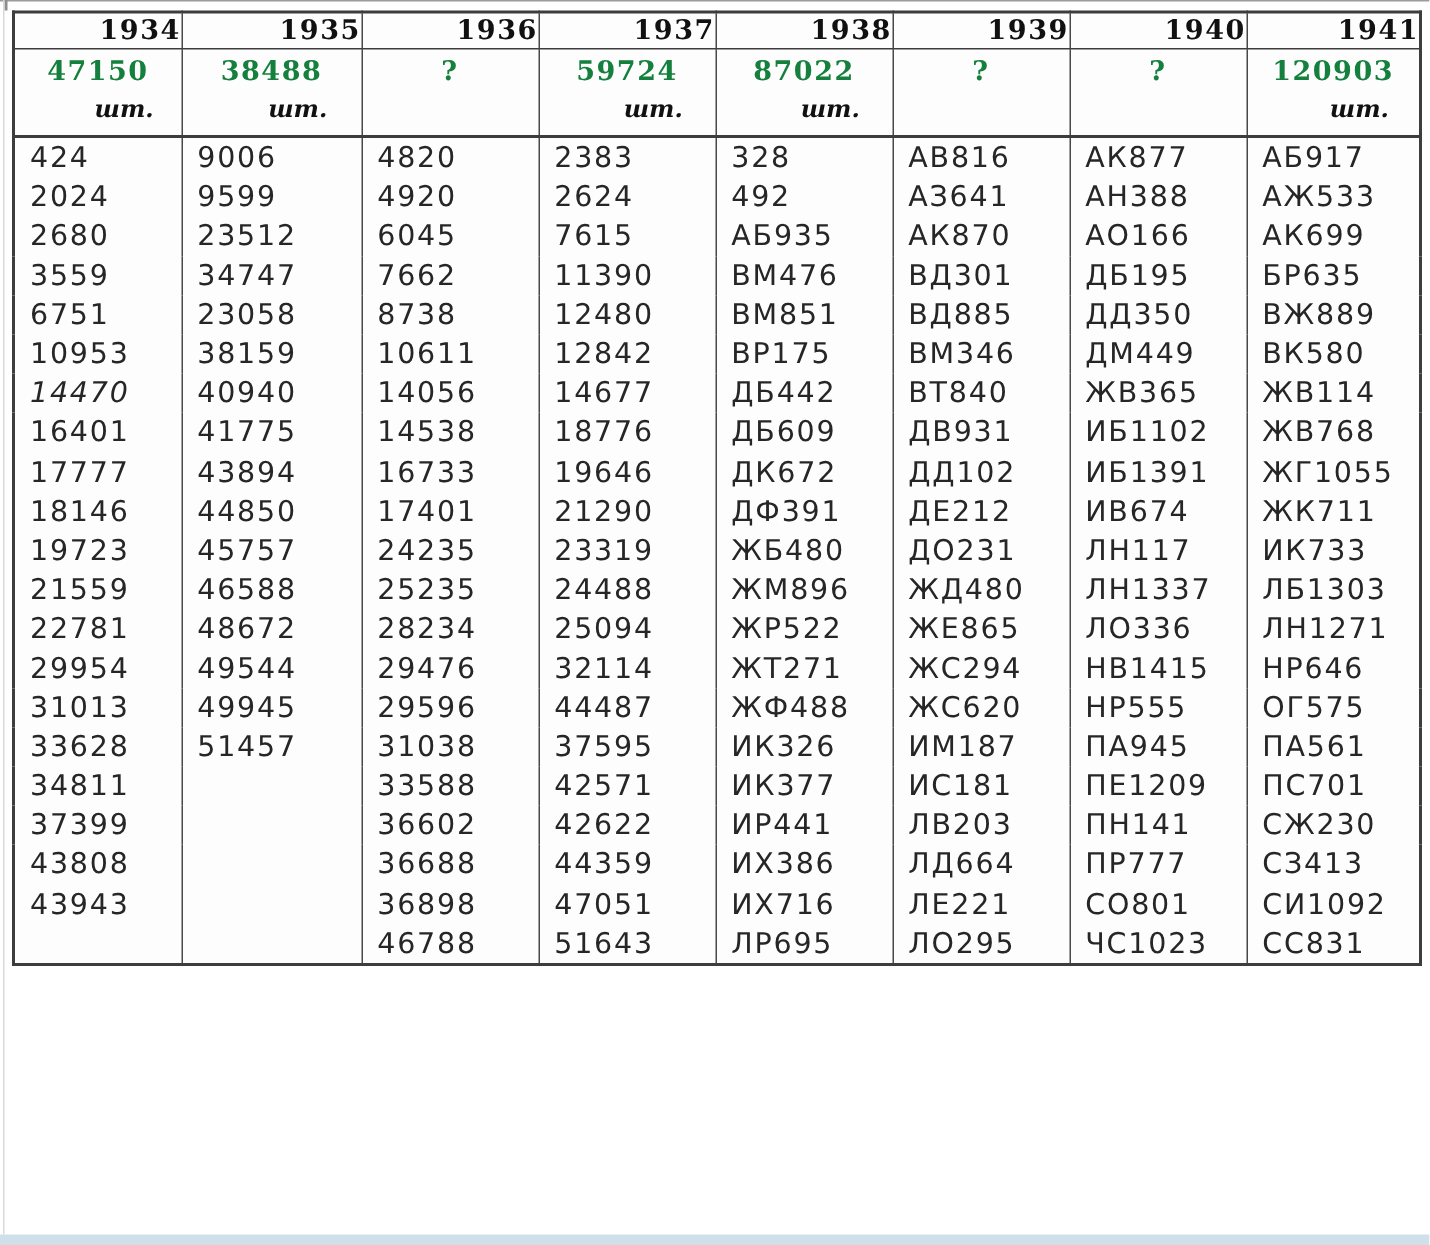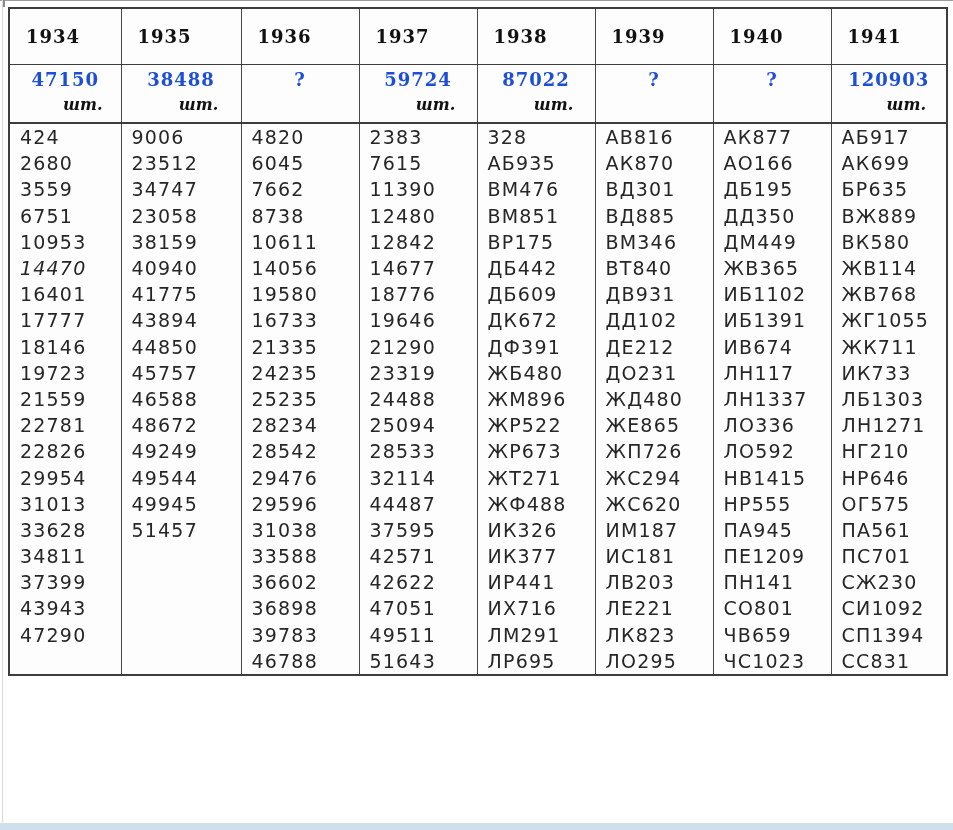--- a/index.html
+++ b/index.html
@@ -29,39 +29,39 @@
   th, td { border-left:1.5px solid #484848; border-right:1.5px solid #484848; }
 
   tr.years-row th {
     height:23px;
     border-bottom:1.5px solid #3d3d3d;
     font-family:"DejaVu Serif", serif;
     font-weight:bold;
     font-size:18px;
     letter-spacing:1px;
     color:#111111;
-    text-align:left;
+    text-align:right;
     vertical-align:middle;
-    padding:16px;
+    padding:0;
     margin-left:44px;
   }
   tr.totals-row th {
     height:57px;
     border-bottom:2px solid #3d3d3d;
     vertical-align:top;
     padding:0;
     text-align:center;
     font-weight:normal;
   }
   .total-value {
     font-family:"DejaVu Serif", serif;
     font-weight:bold;
     font-size:18px;
     letter-spacing:1px;
-    color:#1d4ed8;
+    color:#15803d;
     line-height:26px;
     margin-top:2px;
   }
   .unit-label {
     font-family:"DejaVu Serif", serif;
     font-weight:bold;
     font-style:italic;
     font-size:16px;
     color:#111111;
     line-height:24px;
@@ -149,20 +149,30 @@
         <td>424</td>
         <td>9006</td>
         <td>4820</td>
         <td>2383</td>
         <td>328</td>
         <td>АВ816</td>
         <td>АК877</td>
         <td>АБ917</td>
       </tr>
       <tr>
+        <td>2024</td>
+        <td>9599</td>
+        <td>4920</td>
+        <td>2624</td>
+        <td>492</td>
+        <td>АЗ641</td>
+        <td>АН388</td>
+        <td>АЖ533</td>
+      </tr>
+      <tr>
         <td>2680</td>
         <td>23512</td>
         <td>6045</td>
         <td>7615</td>
         <td>АБ935</td>
         <td>АК870</td>
         <td>АО166</td>
         <td>АК699</td>
       </tr>
       <tr>
@@ -201,41 +211,41 @@
         <td>14056</td>
         <td>14677</td>
         <td>ДБ442</td>
         <td>ВТ840</td>
         <td>ЖВ365</td>
         <td>ЖВ114</td>
       </tr>
       <tr>
         <td>16401</td>
         <td>41775</td>
-        <td>19580</td>
+        <td>14538</td>
         <td>18776</td>
         <td>ДБ609</td>
         <td>ДВ931</td>
         <td>ИБ1102</td>
         <td>ЖВ768</td>
       </tr>
       <tr>
         <td>17777</td>
         <td>43894</td>
         <td>16733</td>
         <td>19646</td>
         <td>ДК672</td>
         <td>ДД102</td>
         <td>ИБ1391</td>
         <td>ЖГ1055</td>
       </tr>
       <tr>
         <td>18146</td>
         <td>44850</td>
-        <td>21335</td>
+        <td>17401</td>
         <td>21290</td>
         <td>ДФ391</td>
         <td>ДЕ212</td>
         <td>ИВ674</td>
         <td>ЖК711</td>
       </tr>
       <tr>
         <td>19723</td>
         <td>45757</td>
         <td>24235</td>
@@ -259,30 +269,20 @@
         <td>22781</td>
         <td>48672</td>
         <td>28234</td>
         <td>25094</td>
         <td>ЖР522</td>
         <td>ЖЕ865</td>
         <td>ЛО336</td>
         <td>ЛН1271</td>
       </tr>
       <tr>
-        <td>22826</td>
-        <td>49249</td>
-        <td>28542</td>
-        <td>28533</td>
-        <td>ЖР673</td>
-        <td>ЖП726</td>
-        <td>ЛО592</td>
-        <td>НГ210</td>
-      </tr>
-      <tr>
         <td>29954</td>
         <td>49544</td>
         <td>29476</td>
         <td>32114</td>
         <td>ЖТ271</td>
         <td>ЖС294</td>
         <td>НВ1415</td>
         <td>НР646</td>
       </tr>
       <tr>
@@ -319,40 +319,40 @@
         <td>37399</td>
         <td></td>
         <td>36602</td>
         <td>42622</td>
         <td>ИР441</td>
         <td>ЛВ203</td>
         <td>ПН141</td>
         <td>СЖ230</td>
       </tr>
       <tr>
+        <td>43808</td>
+        <td></td>
+        <td>36688</td>
+        <td>44359</td>
+        <td>ИХ386</td>
+        <td>ЛД664</td>
+        <td>ПР777</td>
+        <td>СЗ413</td>
+      </tr>
+      <tr>
         <td>43943</td>
         <td></td>
         <td>36898</td>
         <td>47051</td>
         <td>ИХ716</td>
         <td>ЛЕ221</td>
         <td>СО801</td>
         <td>СИ1092</td>
       </tr>
       <tr>
-        <td>47290</td>
-        <td></td>
-        <td>39783</td>
-        <td>49511</td>
-        <td>ЛМ291</td>
-        <td>ЛК823</td>
-        <td>ЧВ659</td>
-        <td>СП1394</td>
-      </tr>
-      <tr>
         <td></td>
         <td></td>
         <td>46788</td>
         <td>51643</td>
         <td>ЛР695</td>
         <td>ЛО295</td>
         <td>ЧС1023</td>
         <td>СС831</td>
       </tr>
     </tbody>

